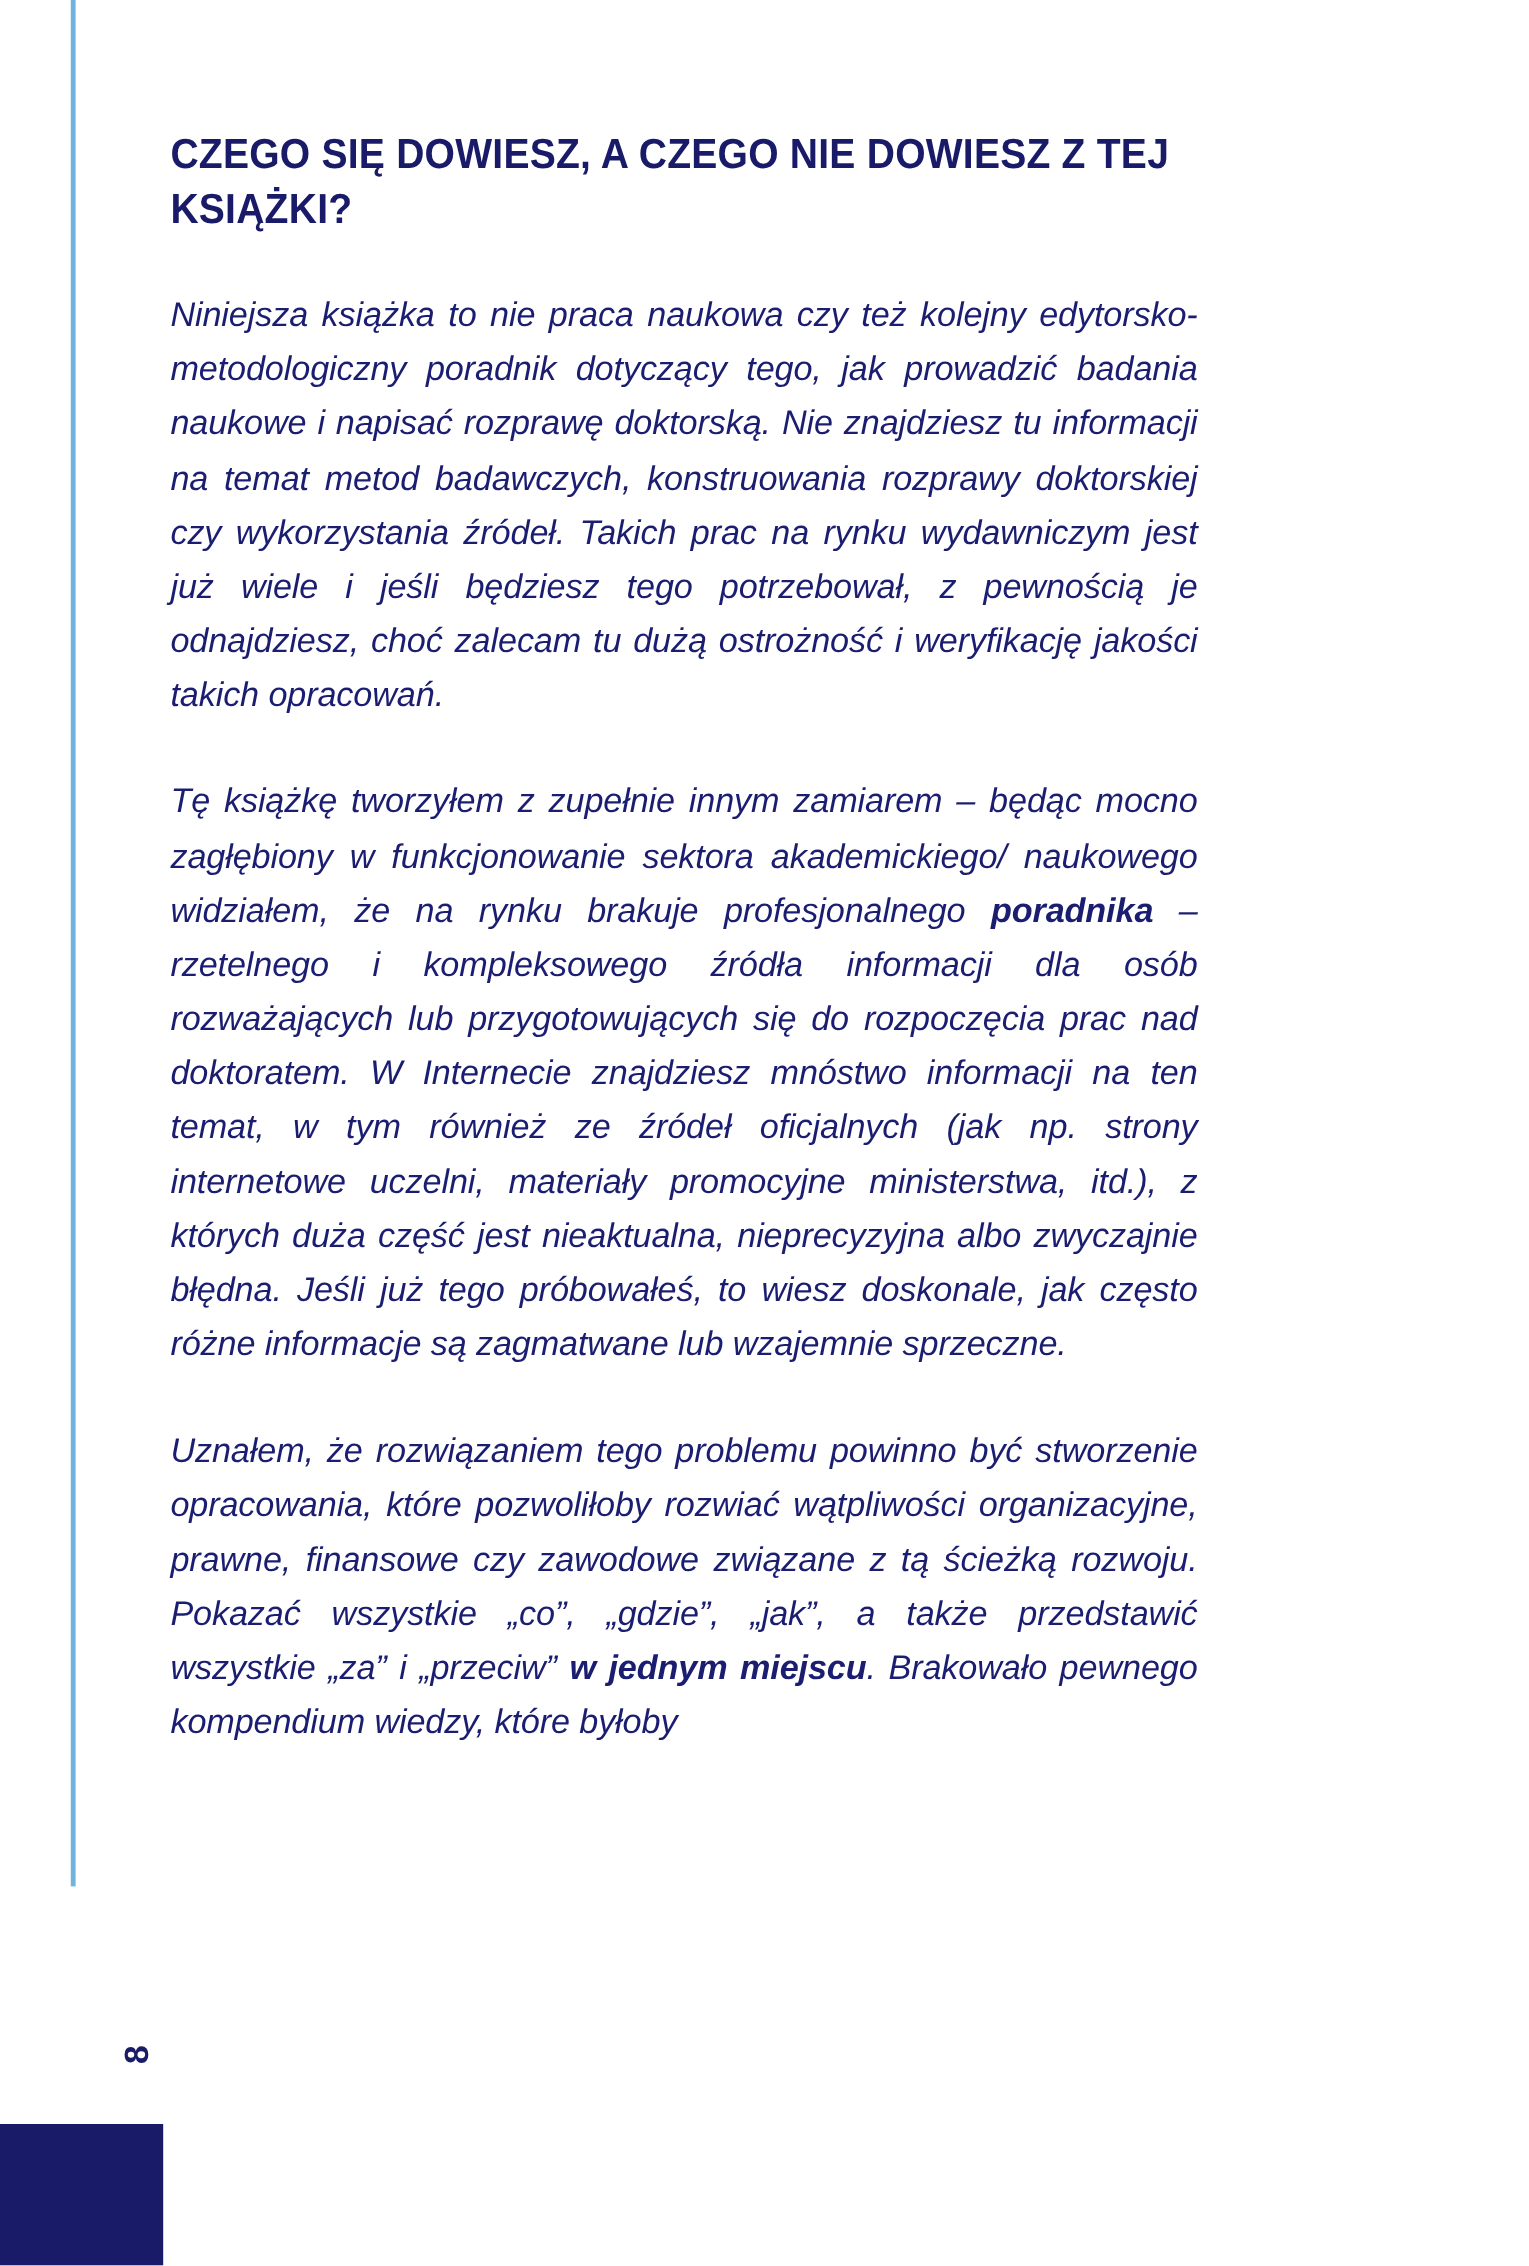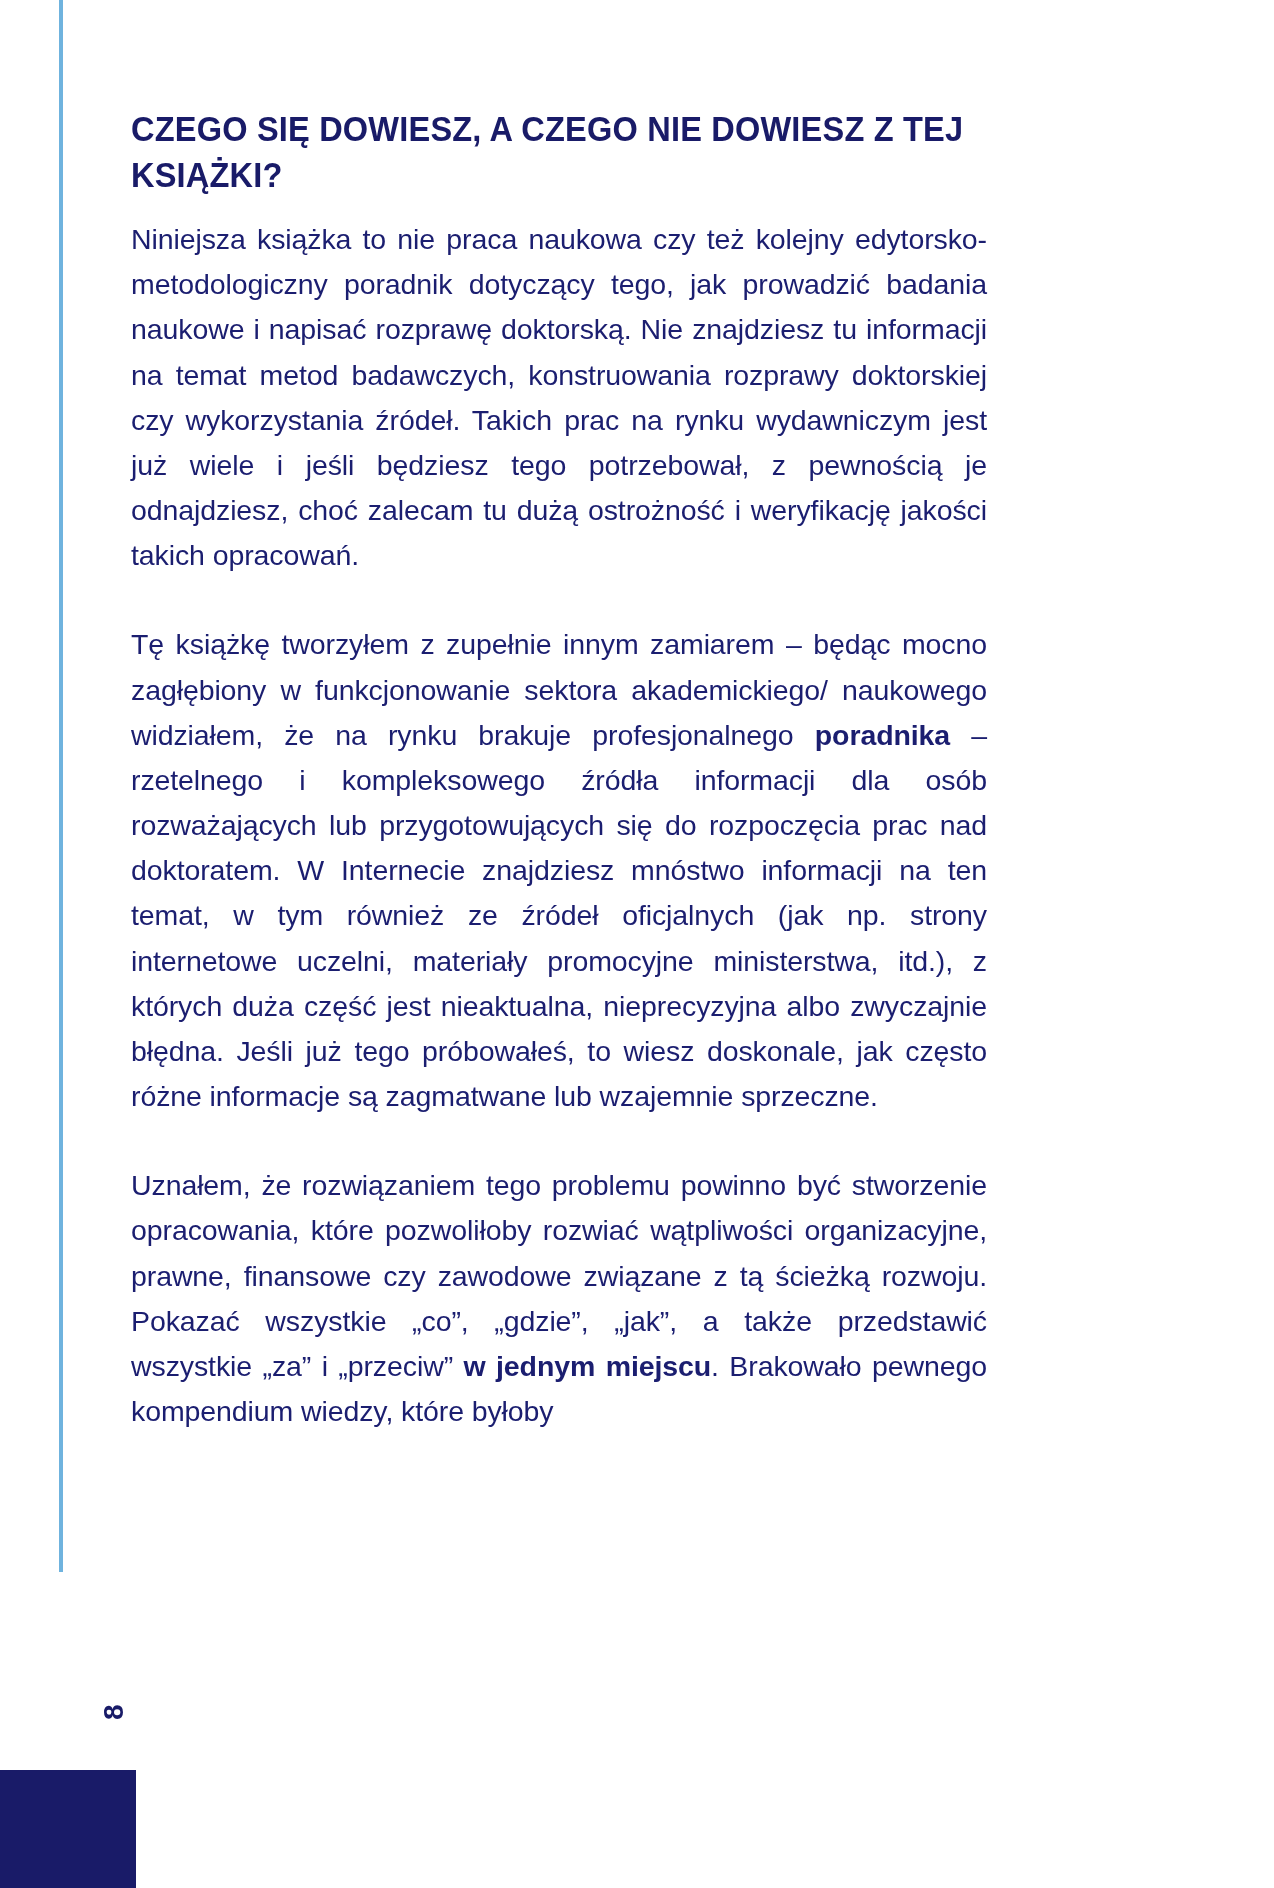--- a/index.html
+++ b/index.html
@@ -59,41 +59,42 @@
     color: #191B68;
     font-size: 28px;
     font-weight: 700;
     letter-spacing: 0;
   }
   .page-marker .pm-gap { width: 16px; display:inline-block; }
 
   
   .content {
     position: absolute;
-    left: 131px;
+    left: 142px;
     top: 0;
     width: 856px;
   }
 
   .doc-heading {
     margin: 0;
     padding-top: 106px;
     color: #191B68;
     font-size: 35px;
     line-height: 1.30;
     font-weight: 700;
     letter-spacing: 0.2px;
     text-transform: uppercase;
     transform: scaleX(0.93);
     transform-origin: left top;
     width: 920px;
   }
 
   .body-block {
-    margin-top: 20px;
+    margin-top: 44px;
+    font-style: italic;
   }
 
   p.para {
     margin: 0 0 44px 0;
     color: #1B1E70;
     font-size: 28.5px;
     line-height: 1.585;
     text-align: justify;
     text-justify: inter-word;
     hyphens: manual;

